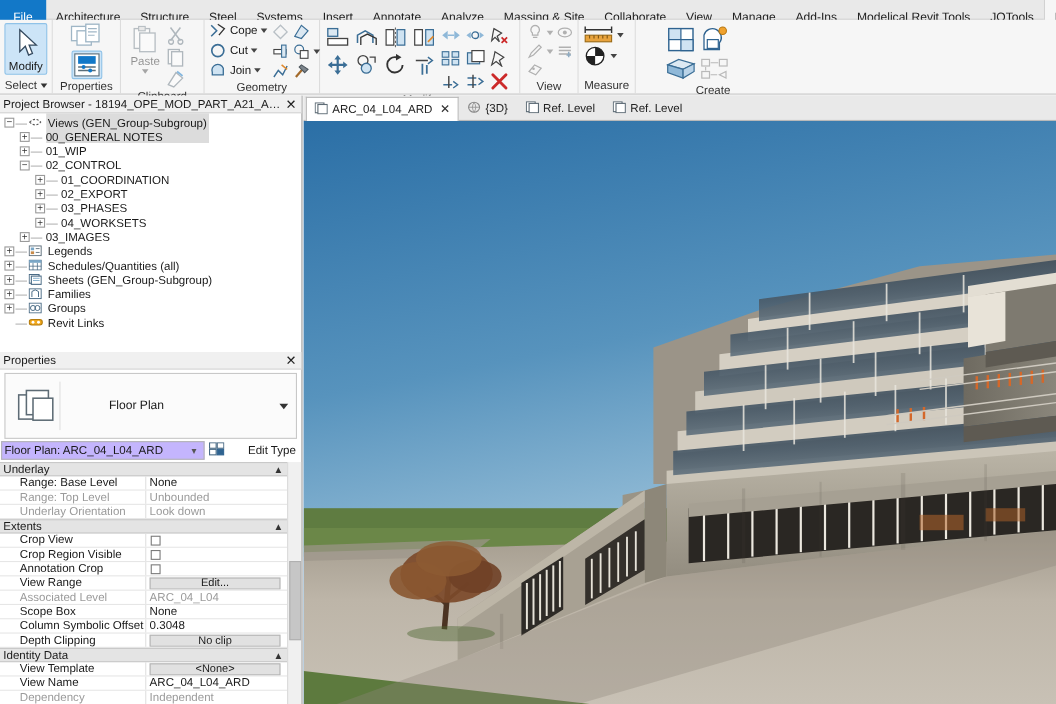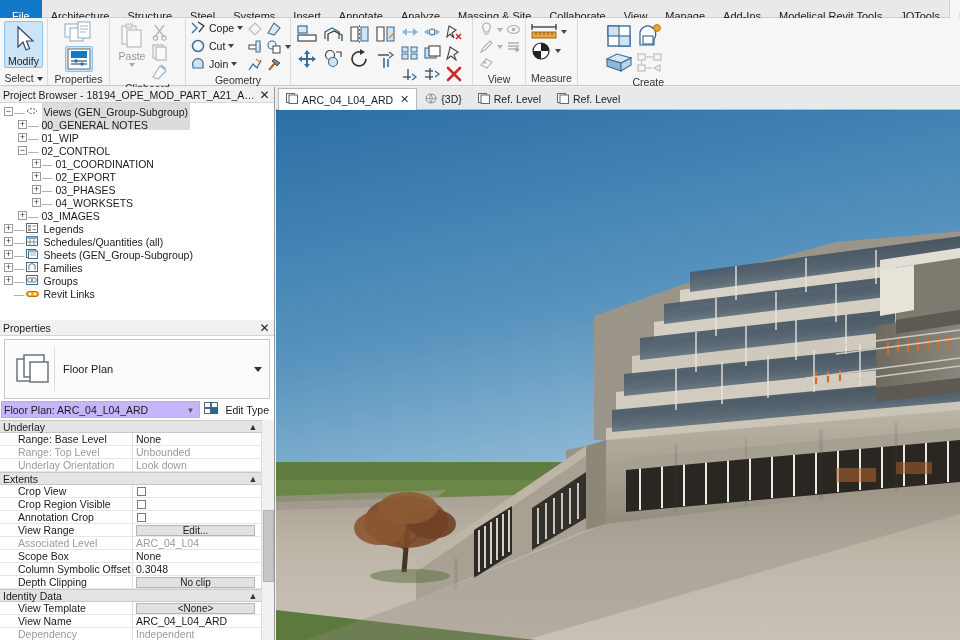--- a/index.html
+++ b/index.html
@@ -108,31 +108,31 @@
     background: #fff; border-right: 1px solid #9a9a9a;
     display: flex; flex-direction: column;
   }
   #prop-preview {
     height: 60px; margin: 3px 4px 2px 4px;
     border: 1px solid #c8c8c8; background: #fbfbfb;
     display: flex; align-items: center; padding: 0 6px; position: relative;
   }
   #prop-preview .pv-icon { width: 44px; height: 44px; display:flex; align-items:center; justify-content:center;
      border-right: 1px solid #dfdfdf; margin-right: 8px; }
-  #prop-preview .pv-label { font-size: 11px; }
+  #prop-preview .pv-label { font-size: 11px; margin-left: 36px; }
   #prop-preview .pv-caret { position: absolute; right: 7px; top: 27px;
      width:0;height:0;border-left:4px solid transparent;border-right:4px solid transparent;border-top:5px solid #333; }
   #type-row { display: flex; align-items: stretch; height: 17px; margin: 0 0 2px 0; padding: 0 1px; }
   #type-combo {
     flex: 1; border: 1px solid #b4b4b4; background: #c4b5fd;
     display: flex; align-items: center; padding: 0 2px; font-size: 10.5px;
   }
   #type-combo .val { flex: 1; overflow: hidden; white-space: nowrap; }
   #type-combo .cb-caret { width: 14px; text-align: center; color: #555; font-size: 9px; }
-  #edit-type { display: flex; align-items: center; gap: 7px; padding: 0 4px; font-size: 10.5px; text-align: right; }
+  #edit-type { display: flex; align-items: center; gap: 21px; padding: 0 4px; font-size: 10.5px; text-align: right; }
 
   #prop-grid-wrap { flex: 1; display: flex; overflow: hidden; position: relative; }
   #prop-grid { flex: 1; overflow: hidden; }
   .pgroup {
     display: flex; align-items: center; height: 13px;
     background: #e4e4e4; border-top: 1px solid #c9c9c9; border-bottom: 1px solid #c9c9c9;
     font-size: 10.5px; padding-left: 3px;
   }
   .pgroup .gname { flex: 1; }
   .pgroup .gchev { width: 16px; text-align: center; font-size: 9px; color: #333; }

